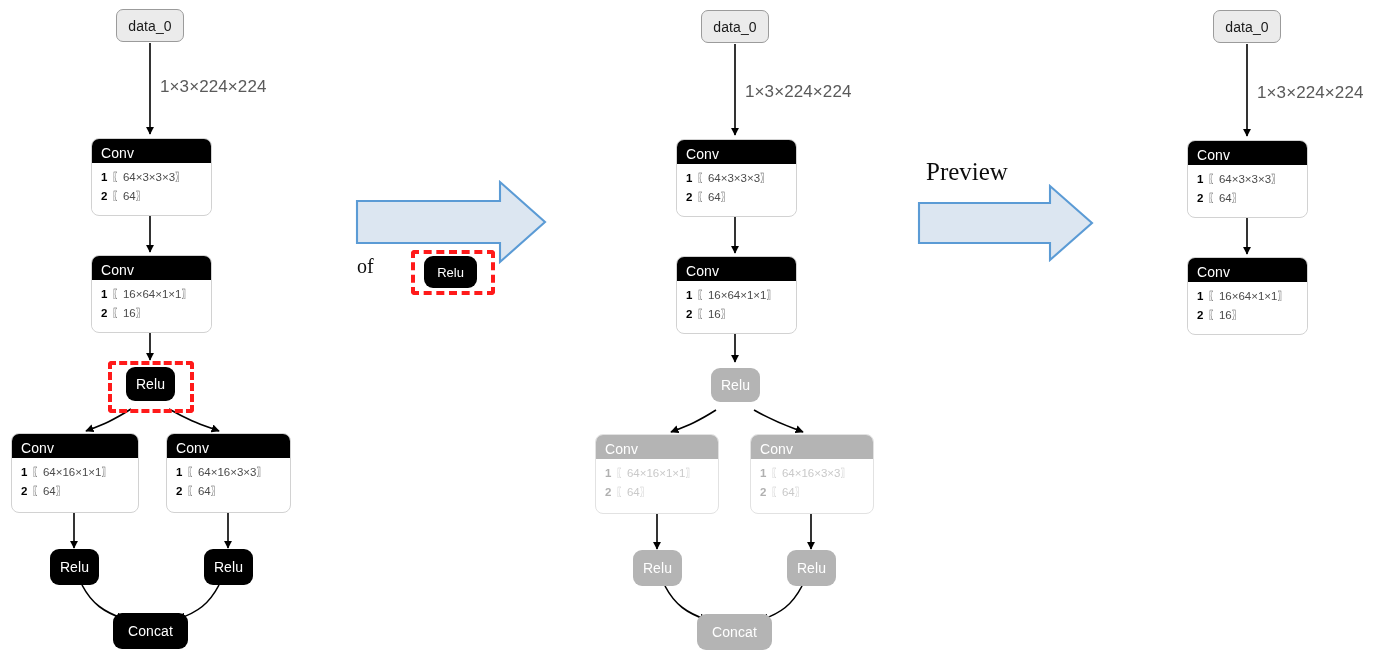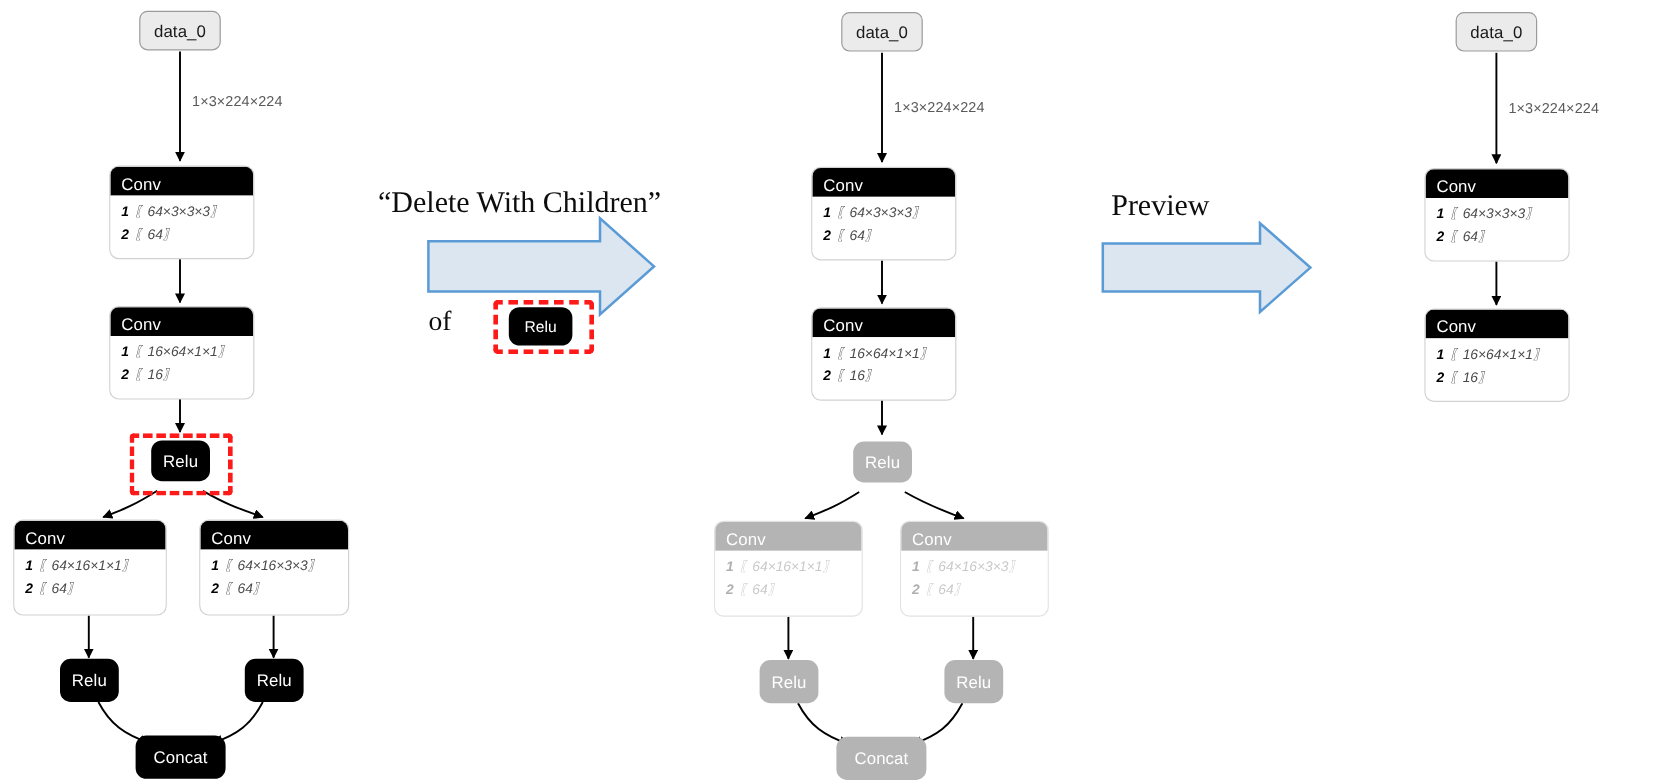--- a/index.html
+++ b/index.html
@@ -49,41 +49,40 @@
     background:#000000;
     color:#ffffff;
     font-size:14px;
     line-height:1;
     padding:7px 0 3px 9px;
     letter-spacing:.1px;
   }
   .conv-body{
     padding:5px 8px 5px 9px;
     background:#ffffff;
-    font-style:italic;
   }
   .conv-row{
     font-size:11.5px;
     color:#3a3a3a;
     line-height:1.62;
     white-space:nowrap;
   }
   .conv-row b{color:#000000;font-weight:700;margin-right:4px;}
   .conv-row .shape{color:#4a4a4a;}
 
   .conv-node.dim{border-color:#e2e2e2;}
   .conv-node.dim .conv-head{background:#b4b4b4;color:#ffffff;}
   .conv-node.dim .conv-row{color:#c4c4c4;}
   .conv-node.dim .conv-row b{color:#b0b0b0;}
   .conv-node.dim .conv-row .shape{color:#c9c9c9;}
 
   
   .edge-label{
     position:absolute;
-    font-size:12px;
+    font-size:17px;
     color:#5a5a5a;
     white-space:nowrap;
     letter-spacing:.1px;
   }
 
   
   .sel-ring{
     position:absolute;
     border:4px dashed #ff1a1a;
     border-radius:4px;
@@ -95,21 +94,21 @@
   .anno-text{
     position:absolute;
     font-family:"Liberation Serif", serif;
     font-size:25px;
     color:#0d0d0d;
     white-space:nowrap;
   }
   .anno-of{
     position:absolute;
     font-family:"Liberation Serif", serif;
-    font-size:23px;
+    font-size:20px;
     color:#0d0d0d;
   }
   .chip{
     position:absolute;
     background:#000000;
     border-radius:9px;
     color:#ffffff;
     font-family:"Liberation Sans", sans-serif;
     font-size:13px;
     display:flex;align-items:center;justify-content:center;
@@ -219,21 +218,20 @@
 
     <div class="node op-node" style="left:204px;top:549px;width:49px;height:36px;">
       <span>Relu</span>
     </div>
 
     <div class="node op-node" style="left:113px;top:613px;width:75px;height:36px;">
       <span>Concat</span>
     </div>
   </div>
 
-  <div class="anno-text" style="left:315px;top:156px;">“Delete With Children”</div>
   <div class="anno-of" style="left:357px;top:255px;">of</div>
   <div class="sel-ring" style="left:411px;top:250px;width:84px;height:45px;"></div>
   <div class="chip" style="left:424px;top:256px;width:53px;height:32px;">
     <span>Relu</span>
   </div>
 
   <div>
 
     <div class="node data-node" style="left:701px;top:10px;width:68px;height:33px;">
       <span>data_0</span>

